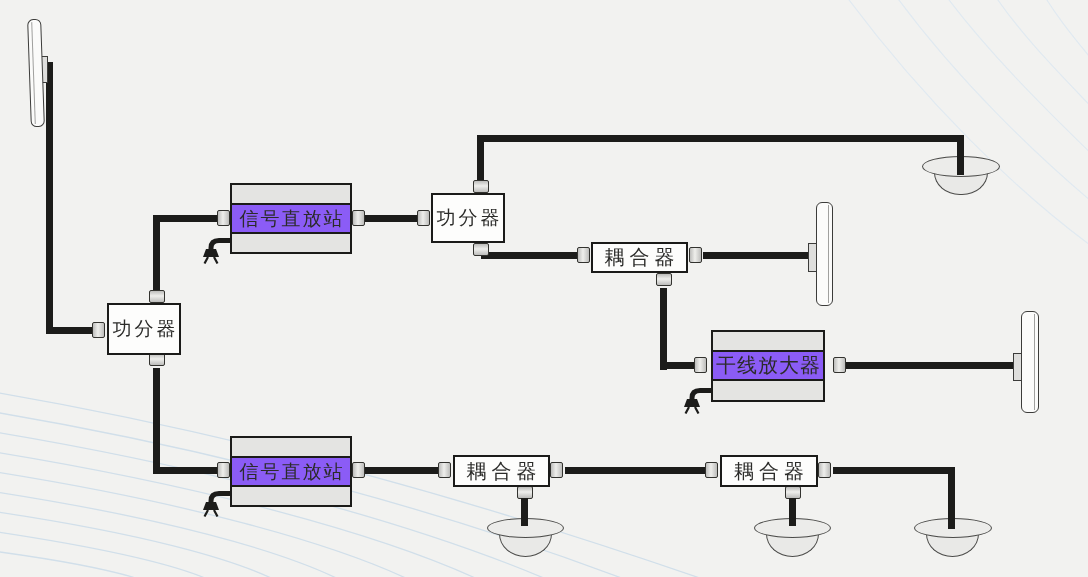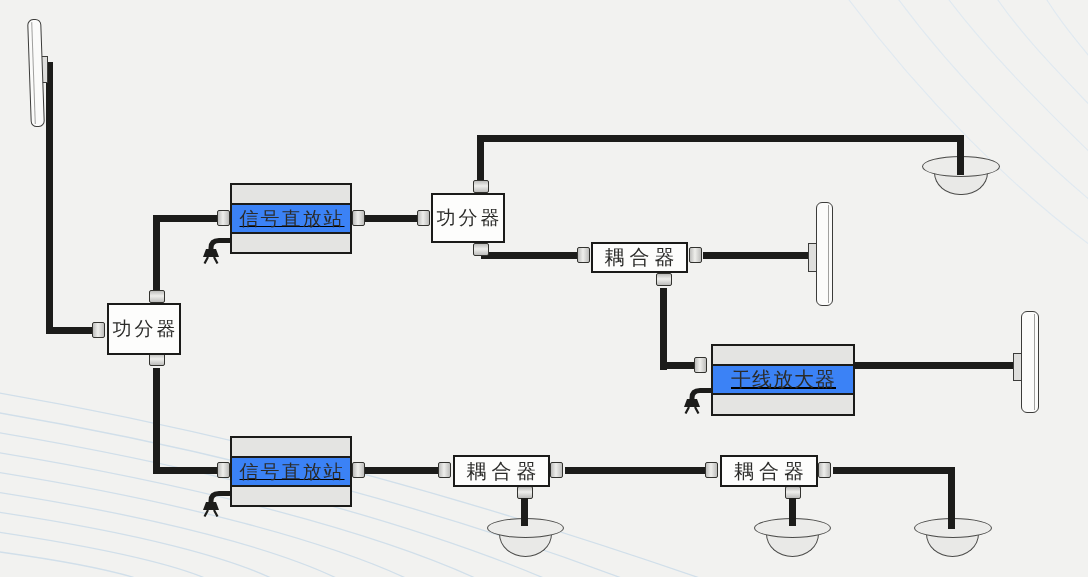--- a/index.html
+++ b/index.html
@@ -11,21 +11,21 @@
   .cable.top{z-index:4;}
   
   .conn{position:absolute;width:13px;height:16px;background:linear-gradient(90deg,#bdbdbb,#efefec 45%,#bdbdbb);border:1.5px solid #33332f;border-radius:2px;z-index:3;box-sizing:border-box;}
   .conn.v{width:16px;height:13px;background:linear-gradient(180deg,#bdbdbb,#efefec 45%,#bdbdbb);}
   
   .box{position:absolute;background:#fdfdfc;border:2.5px solid #1b1b19;box-sizing:border-box;z-index:5;display:flex;align-items:center;justify-content:center;}
   .box .lbl{font-size:19px;color:#2b2b29;letter-spacing:3px;text-indent:3px;white-space:nowrap;}
   
   .bandbox{position:absolute;border:2.5px solid #1b1b19;background:#e4e4e2;box-sizing:border-box;z-index:5;display:flex;flex-direction:column;}
   .bandbox .band-top{flex:0 0 18px;}
-  .bandbox .plate{flex:0 0 27px;background:#3b82f6;border-top:2px solid #1b1b19;border-bottom:2px solid #1b1b19;display:flex;align-items:center;justify-content:center;box-sizing:content-box;text-decoration:underline;}
+  .bandbox .plate{flex:0 0 27px;background:#8b5cf6;border-top:2px solid #1b1b19;border-bottom:2px solid #1b1b19;display:flex;align-items:center;justify-content:center;box-sizing:content-box;}
   .bandbox .band-bot{flex:1 1 auto;}
   .bandbox .lbl{font-size:19px;color:#2b2b29;letter-spacing:2px;text-indent:2px;white-space:nowrap;}
   
   .panel{position:absolute;background:#fbfbfa;border:1.5px solid #3c3c3a;border-radius:6px;box-sizing:border-box;z-index:3;}
   .panel.inR:after{content:"";position:absolute;top:2px;bottom:2px;right:3px;border-right:1px solid #a0a09e;}
   .panel.inL:after{content:"";position:absolute;top:2px;bottom:2px;left:3px;border-left:1px solid #a0a09e;}
   .mount{position:absolute;background:#dededc;border:1.5px solid #3c3c3a;box-sizing:border-box;z-index:4;}
   
   .disc{position:absolute;background:#ececea;border:1.5px solid #4b4b49;border-radius:50%;box-sizing:border-box;z-index:3;}
   .bowl{position:absolute;background:#e9e9e7;border:1.5px solid #4b4b49;border-top:none;border-radius:6px 6px 30px 30px/3px 3px 26px 26px;box-sizing:border-box;z-index:2;}
@@ -118,21 +118,21 @@
   </div>
 
   <div class="box" style="left:431px;top:193px;width:74px;height:50px;">
     <span class="lbl">功分器</span>
   </div>
 
   <div class="box" style="left:591px;top:242px;width:97px;height:31px;">
     <span class="lbl" style="letter-spacing:5px;text-indent:5px;font-size:20px;">耦合器</span>
   </div>
 
-  <div class="bandbox" style="left:711px;top:344px;width:144px;height:72px;">
+  <div class="bandbox" style="left:711px;top:330px;width:114px;height:72px;">
     <div class="band-top"></div>
     <div class="plate">
       <span class="lbl" style="letter-spacing:1px;text-indent:1px;font-size:20px;">干线放大器</span>
     </div>
     <div class="band-bot"></div>
   </div>
 
   <div class="bandbox" style="left:230px;top:436px;width:122px;height:71px;">
     <div class="band-top"></div>
     <div class="plate">

